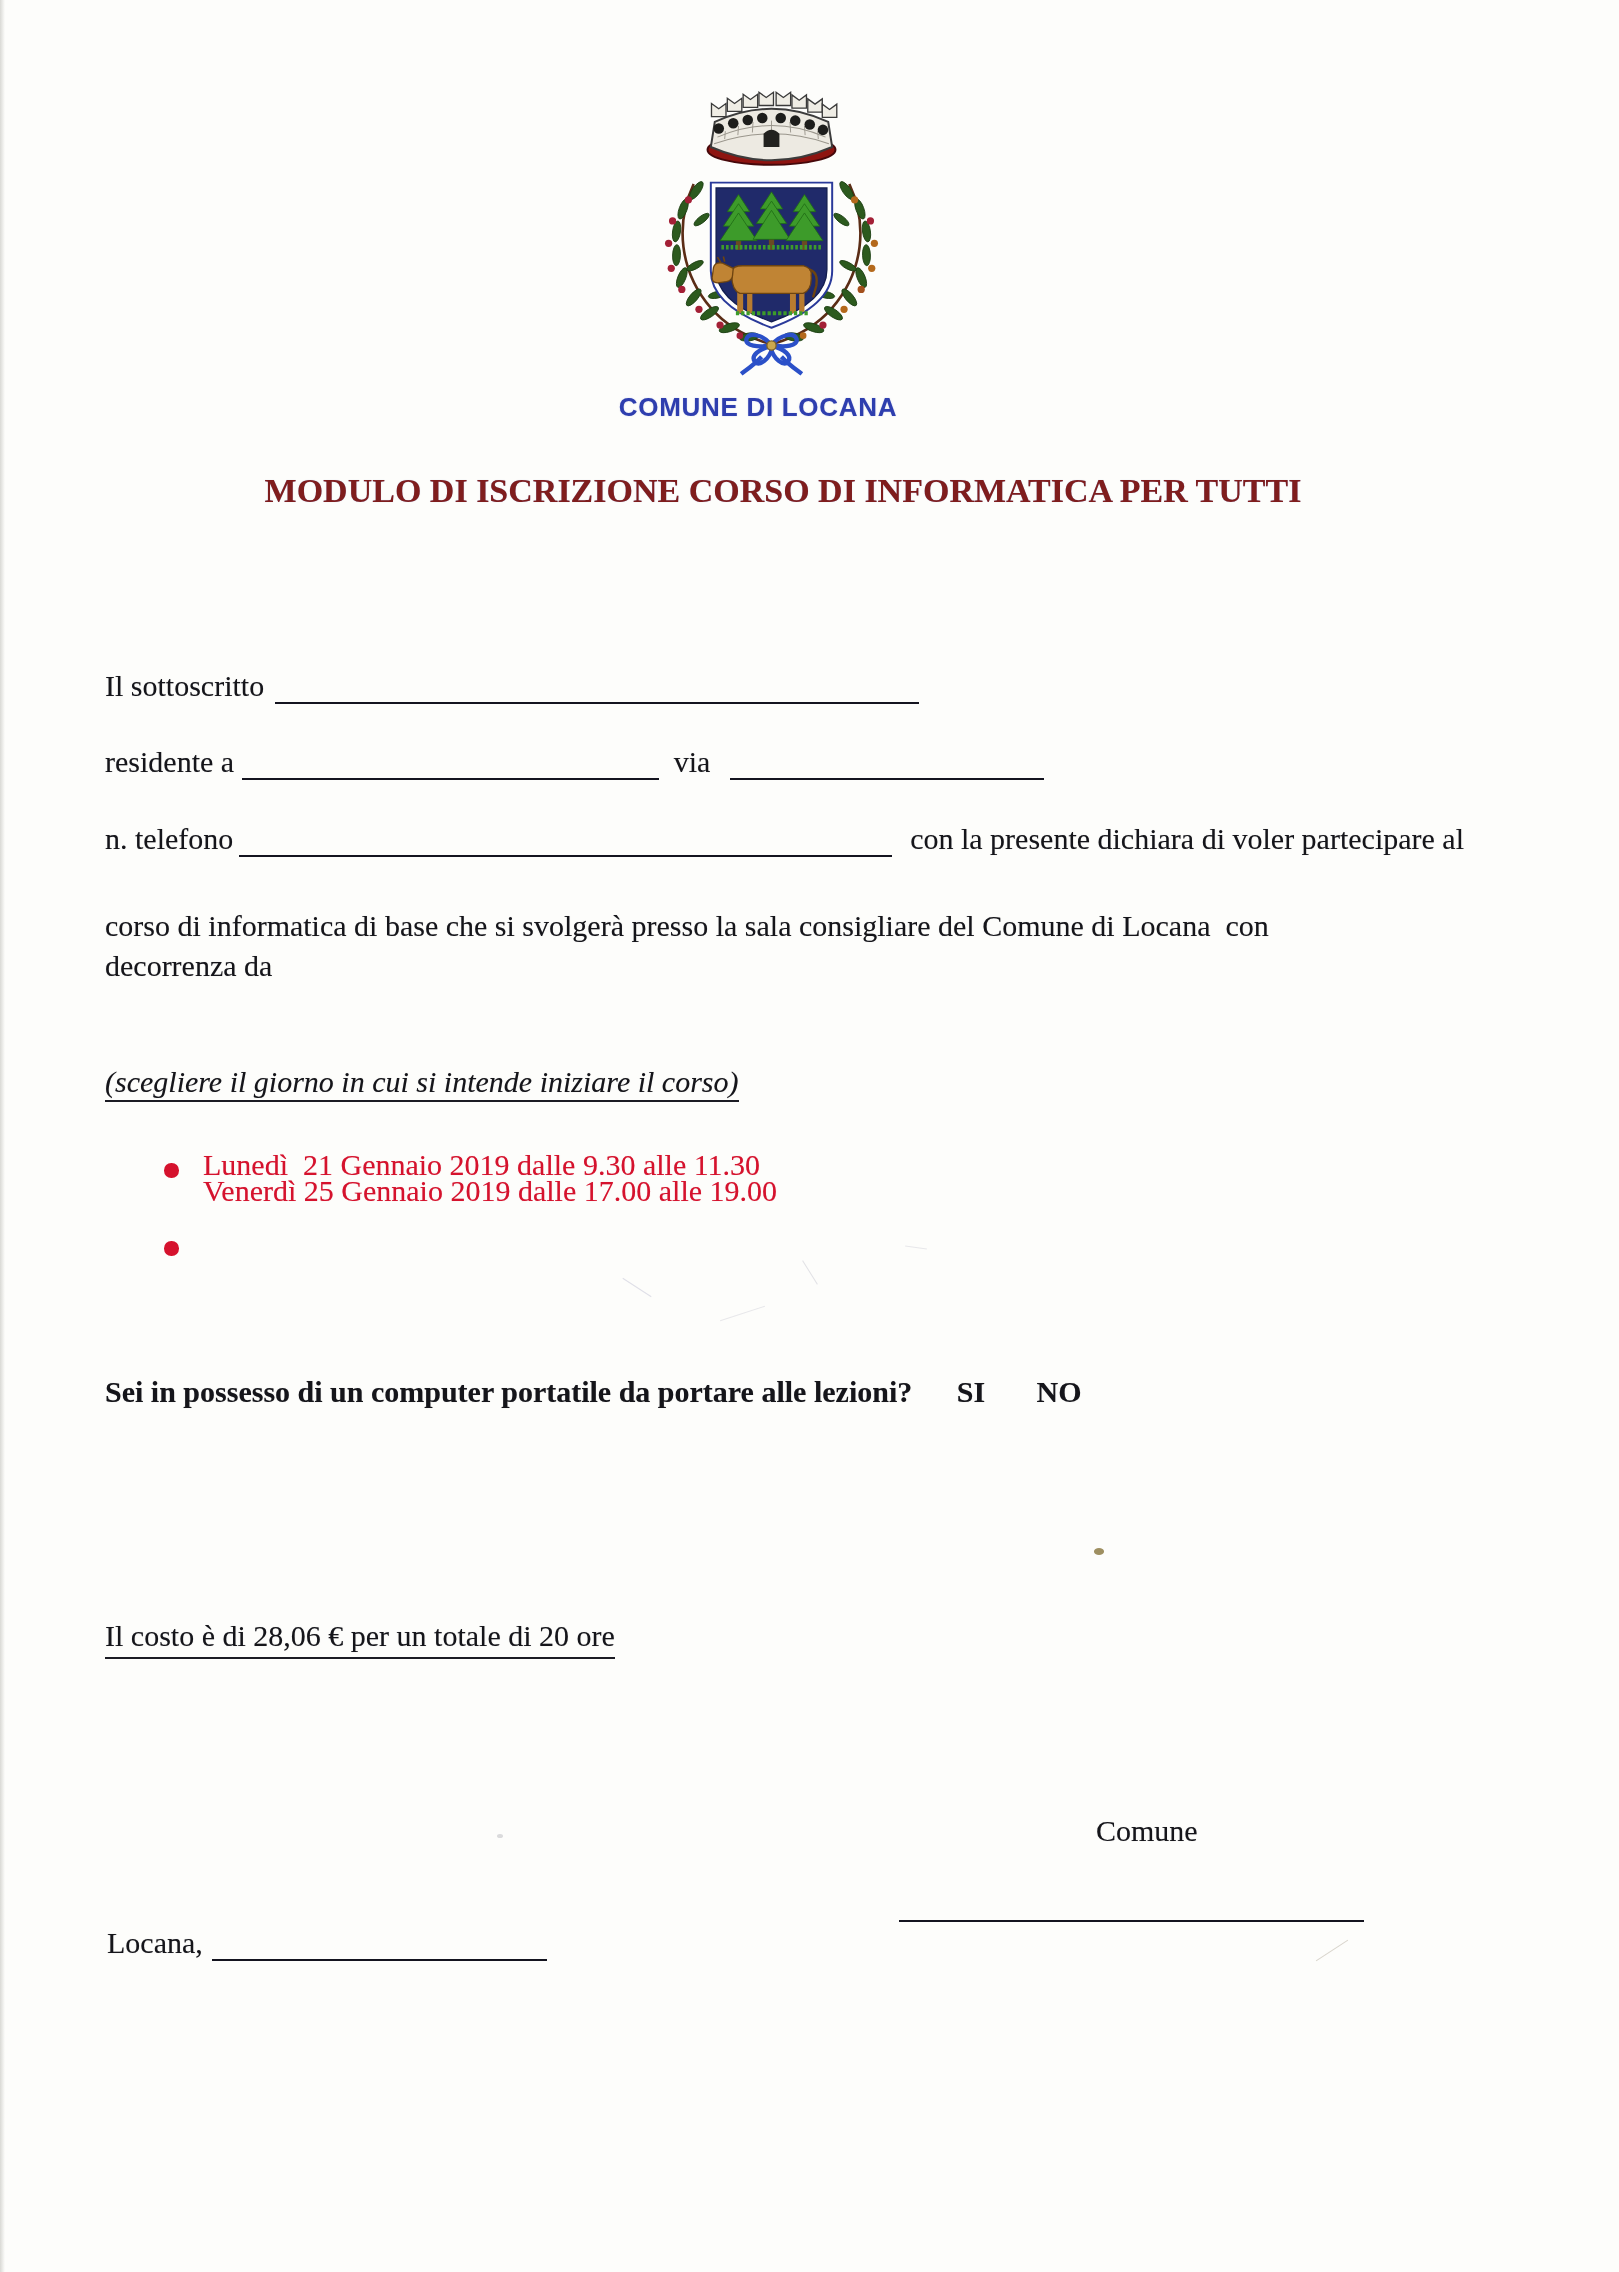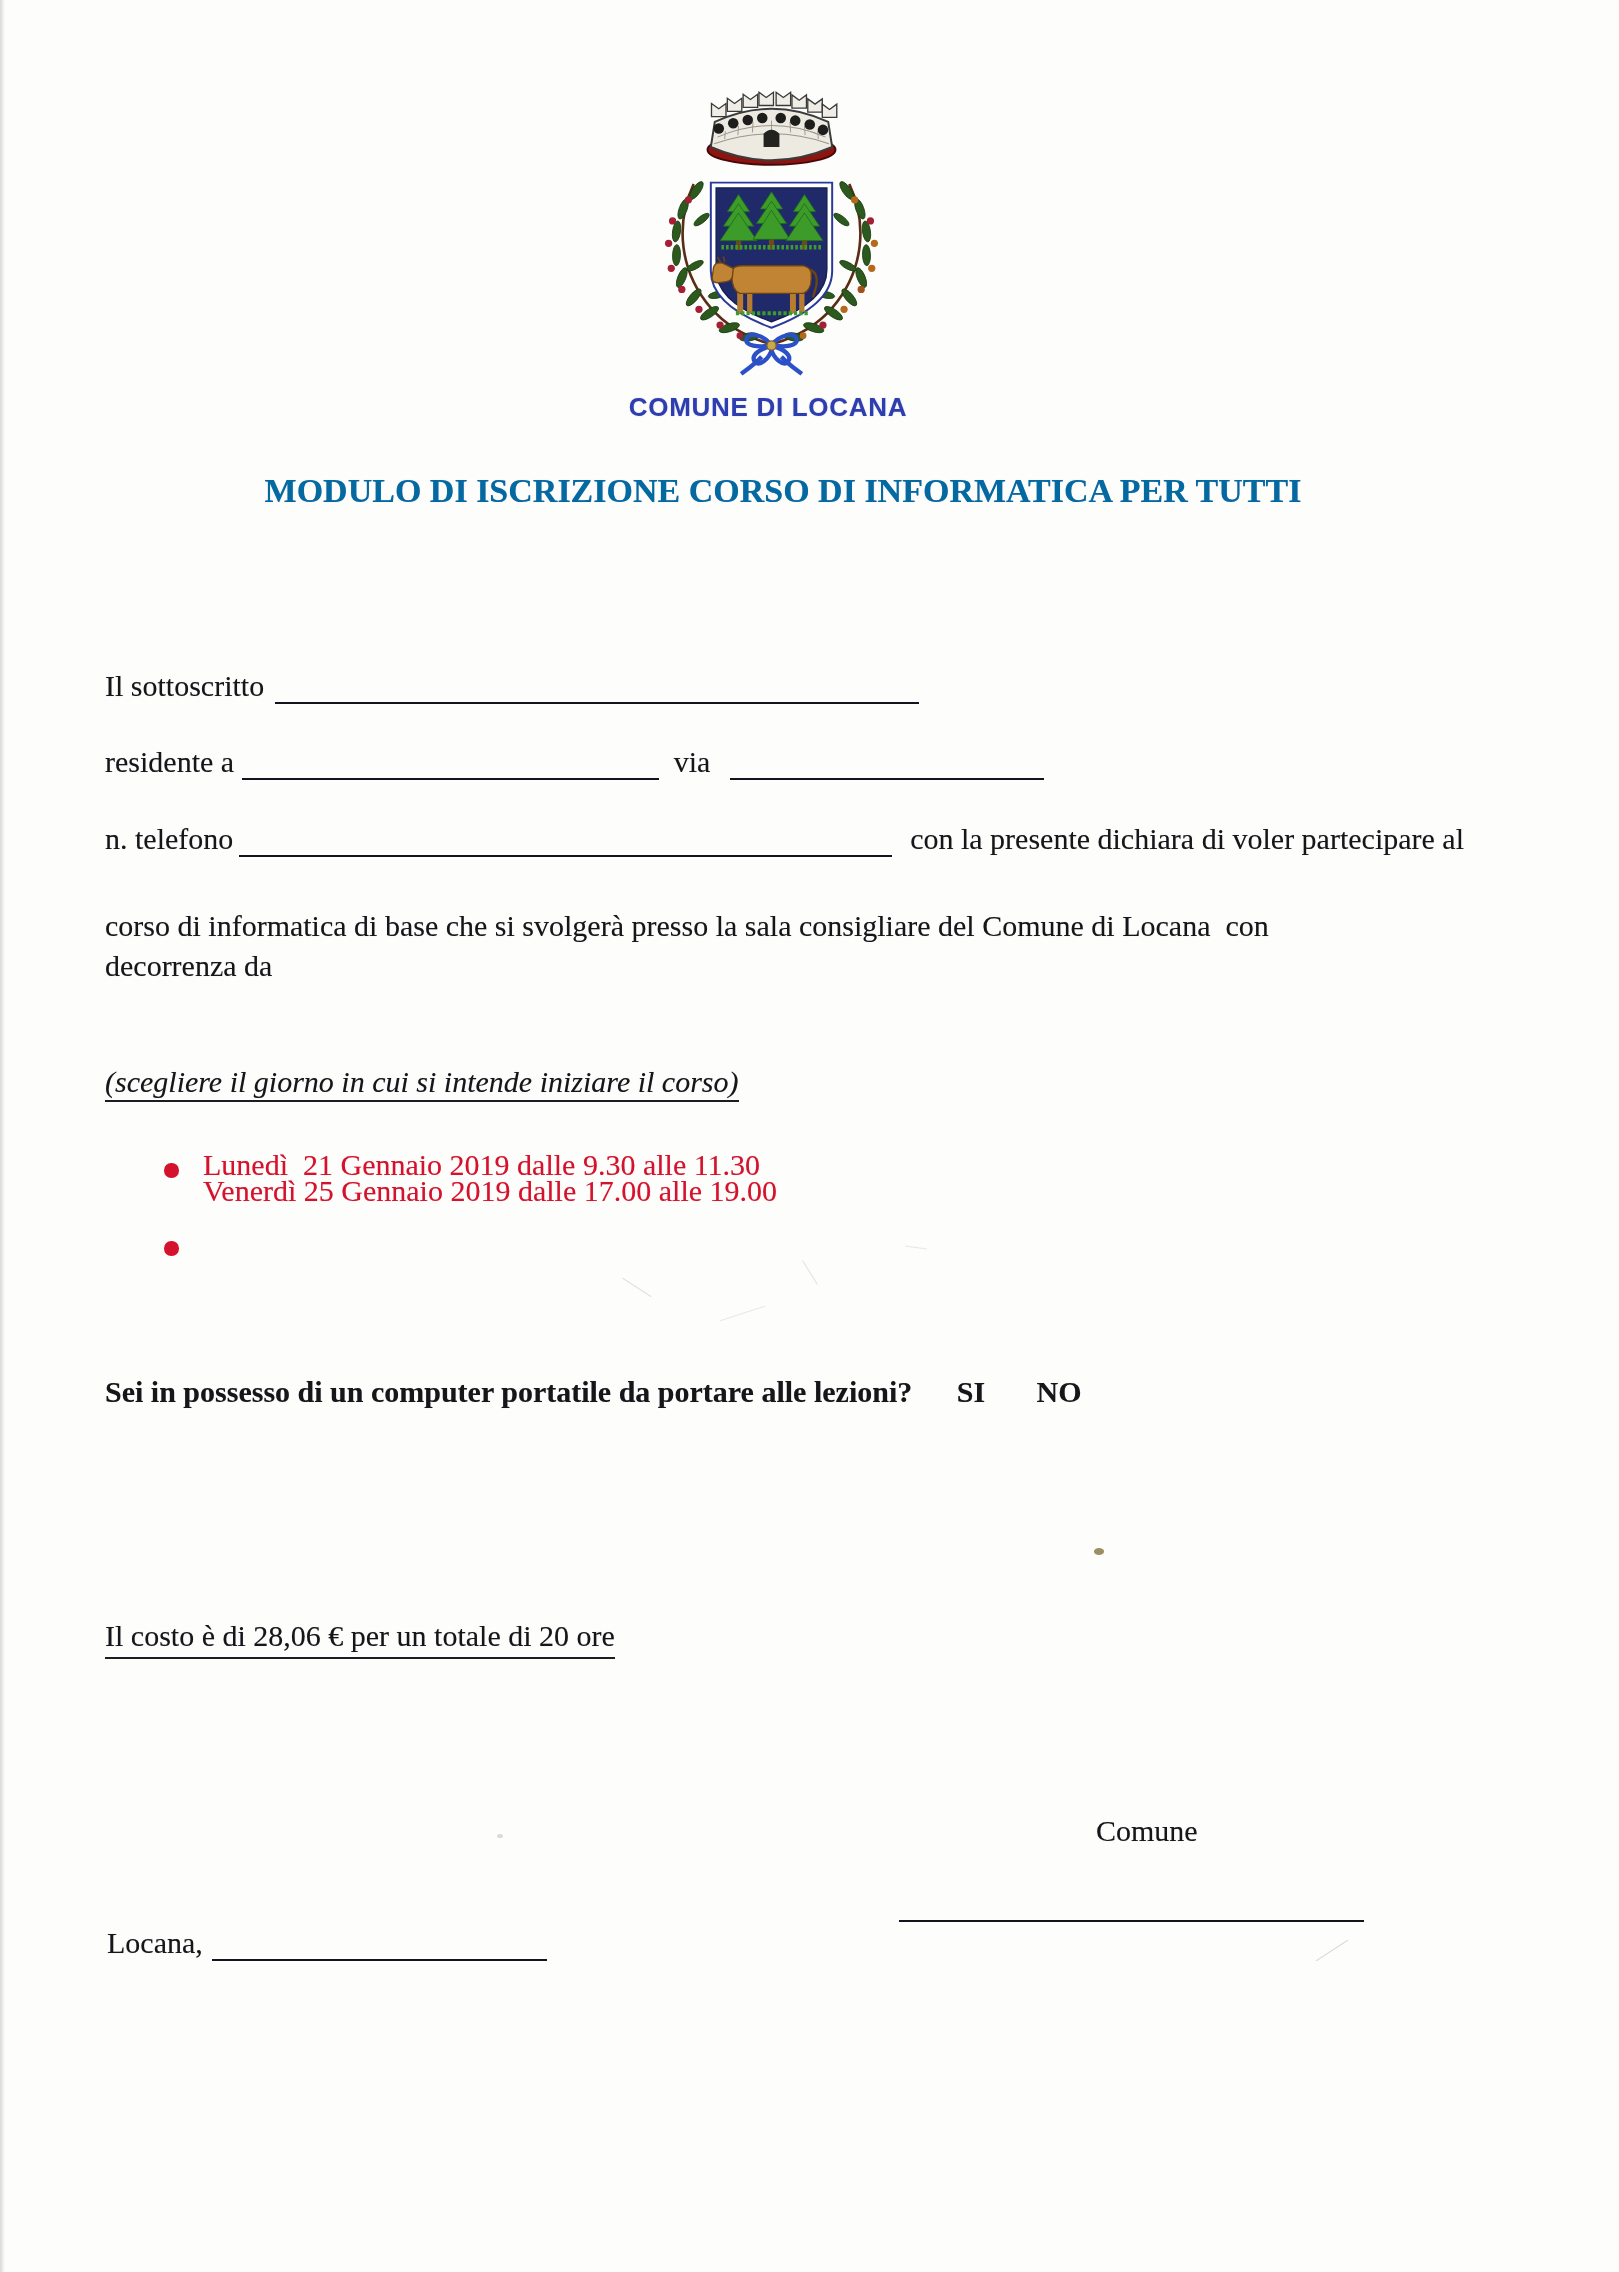--- a/index.html
+++ b/index.html
@@ -16,25 +16,24 @@
     background:linear-gradient(90deg,#d9d9d5,rgba(255,255,255,0));}
   .soft{text-shadow:0 0 0.7px rgba(20,20,30,.35);}
   
   .crest{position:absolute;left:633px;top:73px;width:277px;height:305px;}
   
   .org-name{
     position:absolute;left:0;top:392px;width:1516px;text-align:center;
     font-family:"Liberation Sans","DejaVu Sans",sans-serif;
     font-weight:bold;font-size:26px;letter-spacing:0.7px;color:#2e3eae;
     text-shadow:0 0 1.3px rgba(70,90,200,.35);
-    padding-left:10px;
   }
   .doc-title{
     position:absolute;left:0;top:472px;width:1566px;text-align:center;
-    font-weight:bold;font-size:34px;color:#0369a1;white-space:nowrap;
+    font-weight:bold;font-size:34px;color:#7f1d1d;white-space:nowrap;
     text-shadow:0 0 0.7px rgba(30,47,164,.4);
   }
   
   .row{position:absolute;display:flex;align-items:flex-end;font-size:30px;line-height:1.15;}
   .row .lbl{white-space:nowrap;text-align:center;}
   .fill{border-bottom:2px solid #14141f;height:2.6px;}
   .grow{flex:1;}
   .pre{white-space:pre-wrap;}
   .ln{position:absolute;border-top:2px solid #14141f;height:0;}
   

